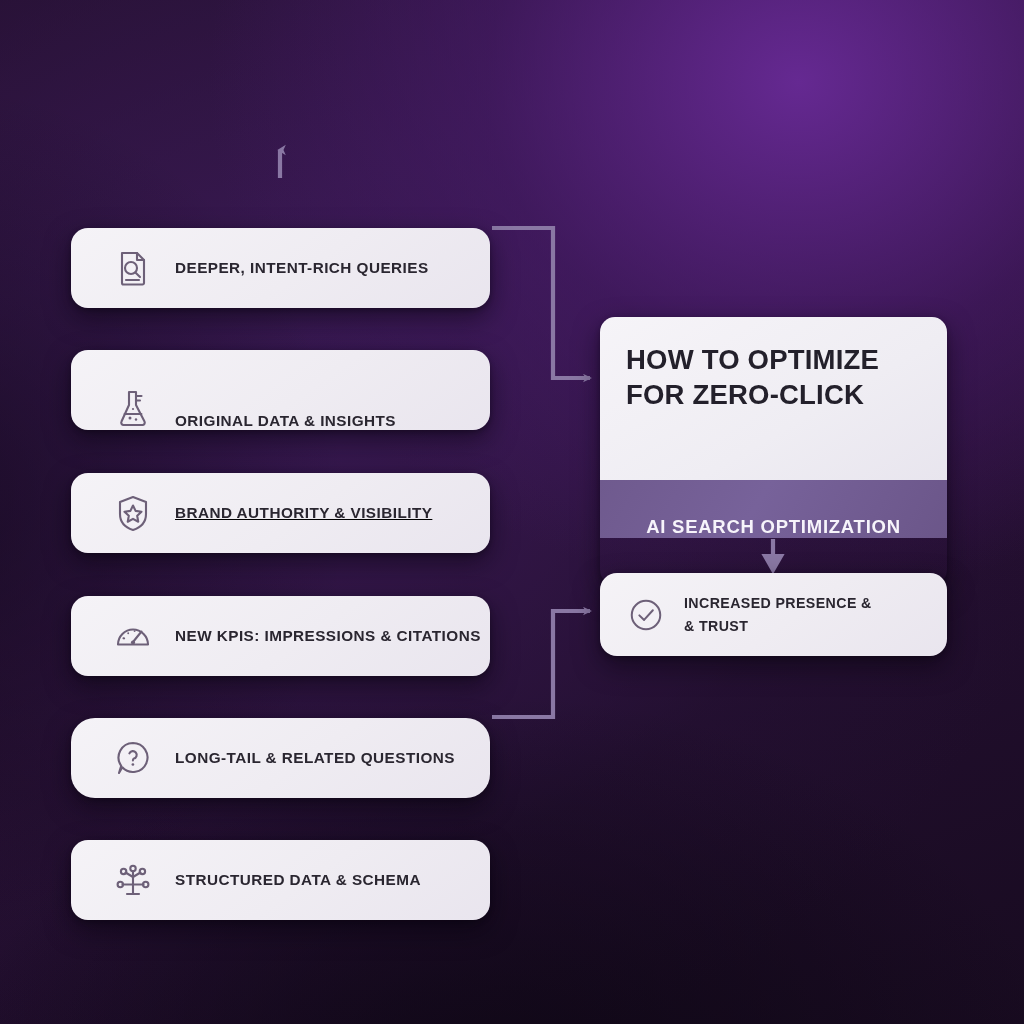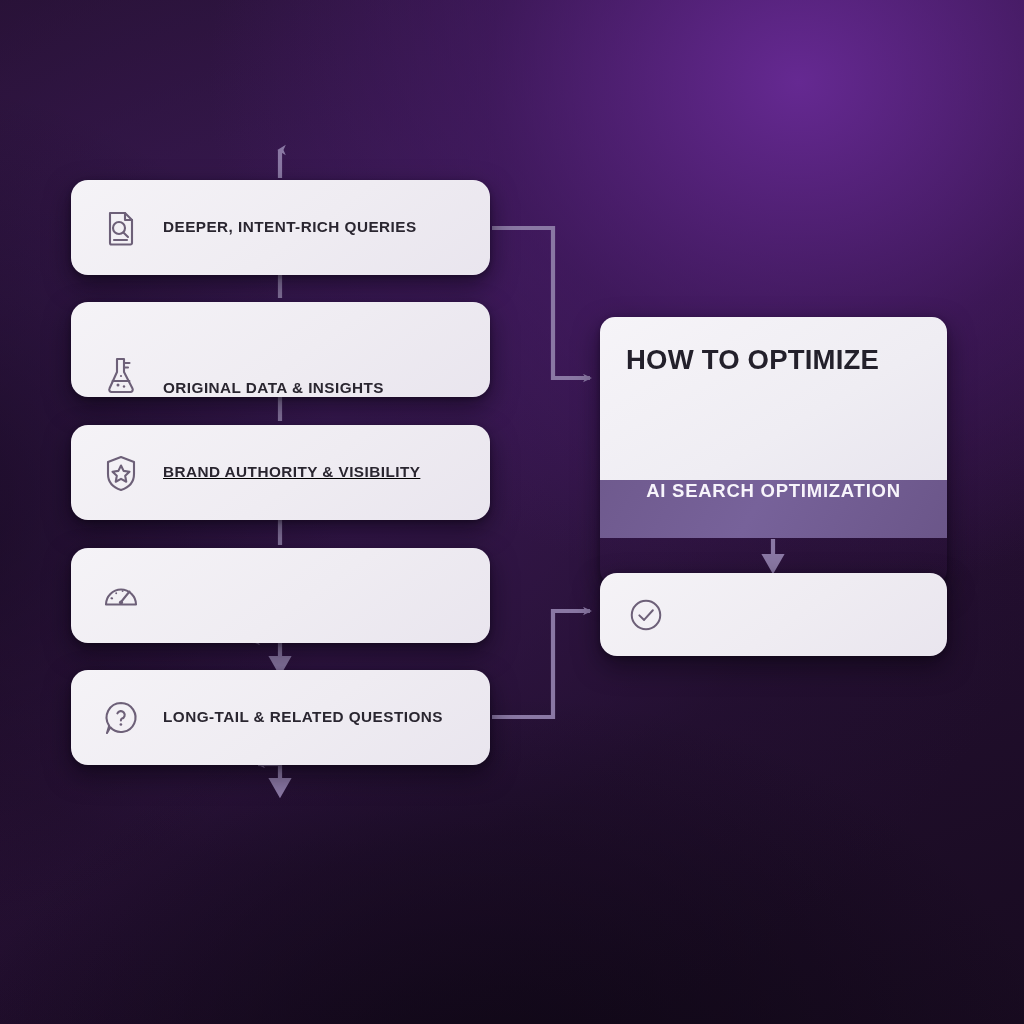--- a/index.html
+++ b/index.html
@@ -46,23 +46,24 @@
     border-radius: 17px;
     background: linear-gradient(145deg, #f5f3f7 0%, #efecf2 55%, #e9e5ee 100%);
     box-shadow: 0 10px 26px rgba(8,4,14,0.52), 0 2px 5px rgba(8,4,14,0.35);
     display: flex;
     align-items: center;
   }
 
   .left-card {
     left: 71px;
     width: 419px;
-    height: 95px;
-    padding-left: 28px;
+    height: 80px;
+    padding-left: 40px;
     gap: 20px;
+    margin-top: 48px;
   }
 
   .card-icon {
     flex: 0 0 auto;
     width: 44px;
     height: 44px;
     display: flex;
     align-items: center;
     justify-content: center;
   }
@@ -98,21 +99,21 @@
     font-size: 27.5px;
     font-weight: bold;
     letter-spacing: 0.2px;
     line-height: 1.26;
     color: #23202b;
   }
   .title-band {
     height: 58px;
     background: linear-gradient(120deg, #6f5a8e 0%, #77629a 45%, #6b5689 100%);
     display: flex;
-    align-items: flex-start;
+    align-items: flex-end;
     justify-content: center;
   }
   .title-band-text {
     font-size: 18.5px;
     font-weight: bold;
     letter-spacing: 0.75px;
     color: #f7f4fb;
     white-space: nowrap;
   }
 
@@ -216,45 +217,69 @@
       <svg width="40" height="40" viewBox="0 0 40 40" fill="none" stroke="#6d6078" stroke-width="2.1" stroke-linecap="round" stroke-linejoin="round">
         <path d="M5 28.5 a15 15 0 0 1 30 0 Z"></path>
         <path d="M20 26 L28.5 15.5"></path>
         <circle cx="20" cy="26.6" r="2.1" fill="#6d6078" stroke="none"></circle>
         <path d="M10.5 22.2 l0.01 0"></path>
         <circle cx="11.2" cy="22.4" r="0.95" fill="#6d6078" stroke="none"></circle>
         <circle cx="15.2" cy="17.2" r="0.95" fill="#6d6078" stroke="none"></circle>
         <circle cx="21.6" cy="15.1" r="0.95" fill="#6d6078" stroke="none"></circle>
       </svg>
     </span>
-  </div>
-
-  <div class="card left-card" style="top:670px;">
+    <span class="card-label">NEW KPIS: IMPRESSIONS &amp; CITATIONS</span>
+  </div>
+
+  <div class="card left-card" style="top:670px;border-radius:24px;">
     <span class="card-icon">
       <svg width="40" height="40" viewBox="0 0 40 40" fill="none" stroke="#6d6078" stroke-width="2.1" stroke-linecap="round" stroke-linejoin="round">
         <path d="M20 5 a14.5 14.5 0 1 1 -10.7 24.3 L6 35 l2.2 -7.2 A14.5 14.5 0 0 1 20 5 Z"></path>
         <path d="M16.4 15.4 a3.8 3.8 0 1 1 4.4 5.2 c-0.7 0.35 -0.9 1 -0.9 1.8"></path>
         <circle cx="19.9" cy="26.5" r="1.35" fill="#6d6078" stroke="none"></circle>
       </svg>
     </span>
     <span class="card-label">LONG-TAIL &amp; RELATED QUESTIONS</span>
   </div>
 
+  <div class="card left-card" style="top:792px;">
+    <span class="card-icon">
+      <svg width="40" height="40" viewBox="0 0 40 40" fill="none" stroke="#6d6078" stroke-width="2.1" stroke-linecap="round" stroke-linejoin="round">
+        <path d="M20 11 v23"></path>
+        <path d="M14 34 h12"></path>
+        <path d="M20 17 L12.5 12.5"></path>
+        <path d="M20 17 L27.5 12.5"></path>
+        <path d="M20 24.5 L9.5 24.5"></path>
+        <path d="M20 24.5 L30.5 24.5"></path>
+        <circle cx="20" cy="8.5" r="2.7"></circle>
+        <circle cx="10.6" cy="11.4" r="2.7"></circle>
+        <circle cx="29.4" cy="11.4" r="2.7"></circle>
+        <circle cx="7.3" cy="24.5" r="2.7"></circle>
+        <circle cx="32.7" cy="24.5" r="2.7"></circle>
+      </svg>
+    </span>
+    <span class="card-label">STRUCTURED DATA &amp; SCHEMA</span>
+  </div>
 
   <div class="card" id="title-card">
     <div class="title-body">
       <div class="title-text">HOW TO OPTIMIZE</div>
+      <div class="title-text">FOR ZERO-CLICK</div>
     </div>
     <div class="title-band">
       <span class="title-band-text">AI SEARCH OPTIMIZATION</span>
     </div>
   </div>
 
   <div class="card" id="result-card">
     <span class="card-icon">
       <svg width="38" height="38" viewBox="0 0 40 40" fill="none" stroke="#6d6078" stroke-width="2.1" stroke-linecap="round" stroke-linejoin="round">
         <circle cx="20" cy="20" r="15"></circle>
         <path d="M13 20.4 L18 25.2 L27.2 15"></path>
       </svg>
     </span>
+    <span class="result-label">
+      <span>INCREASED PRESENCE &amp;</span><br>
+      <span>&amp; TRUST</span>
+    </span>
   </div>
 
 </div>
 
 </body></html>

